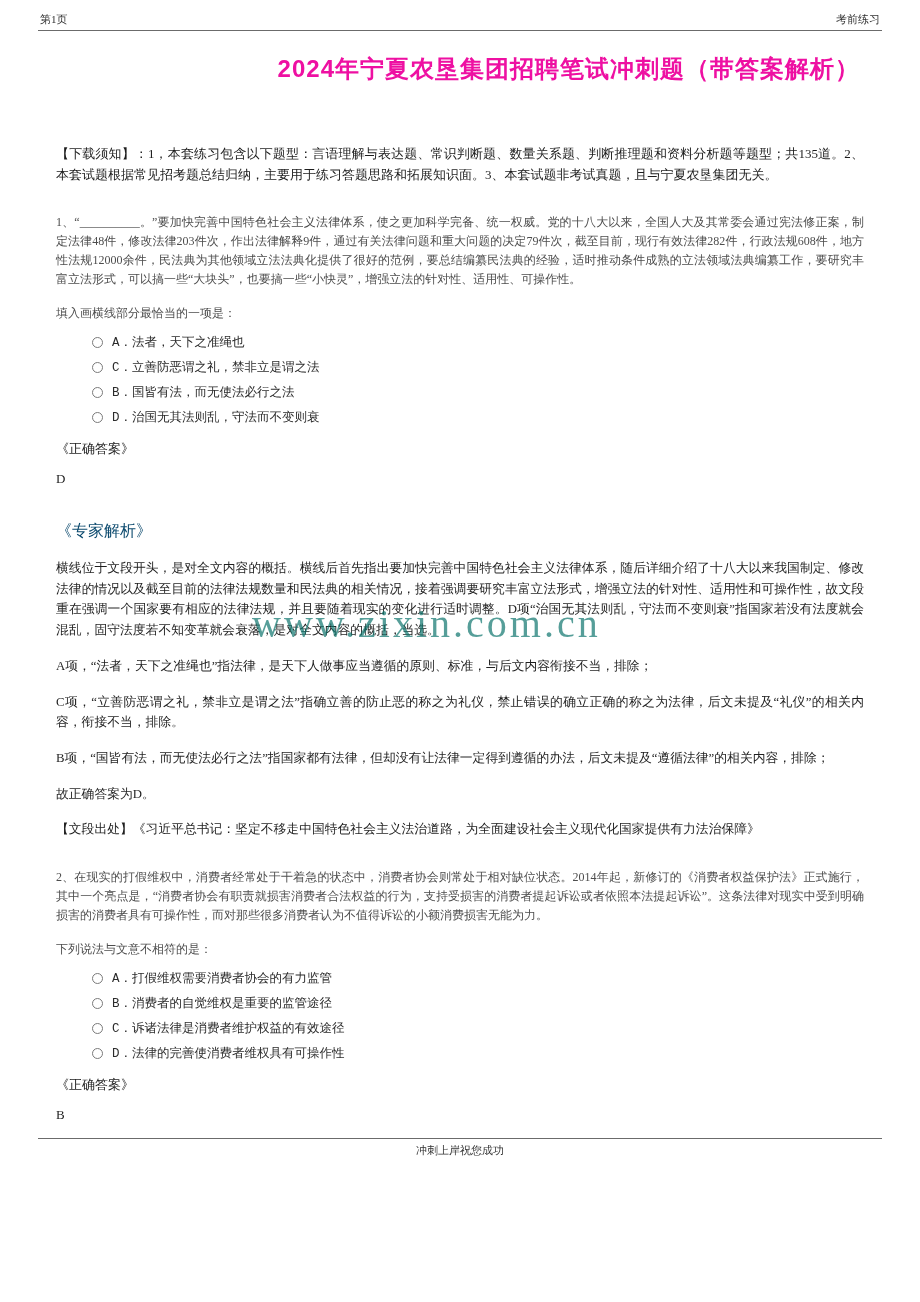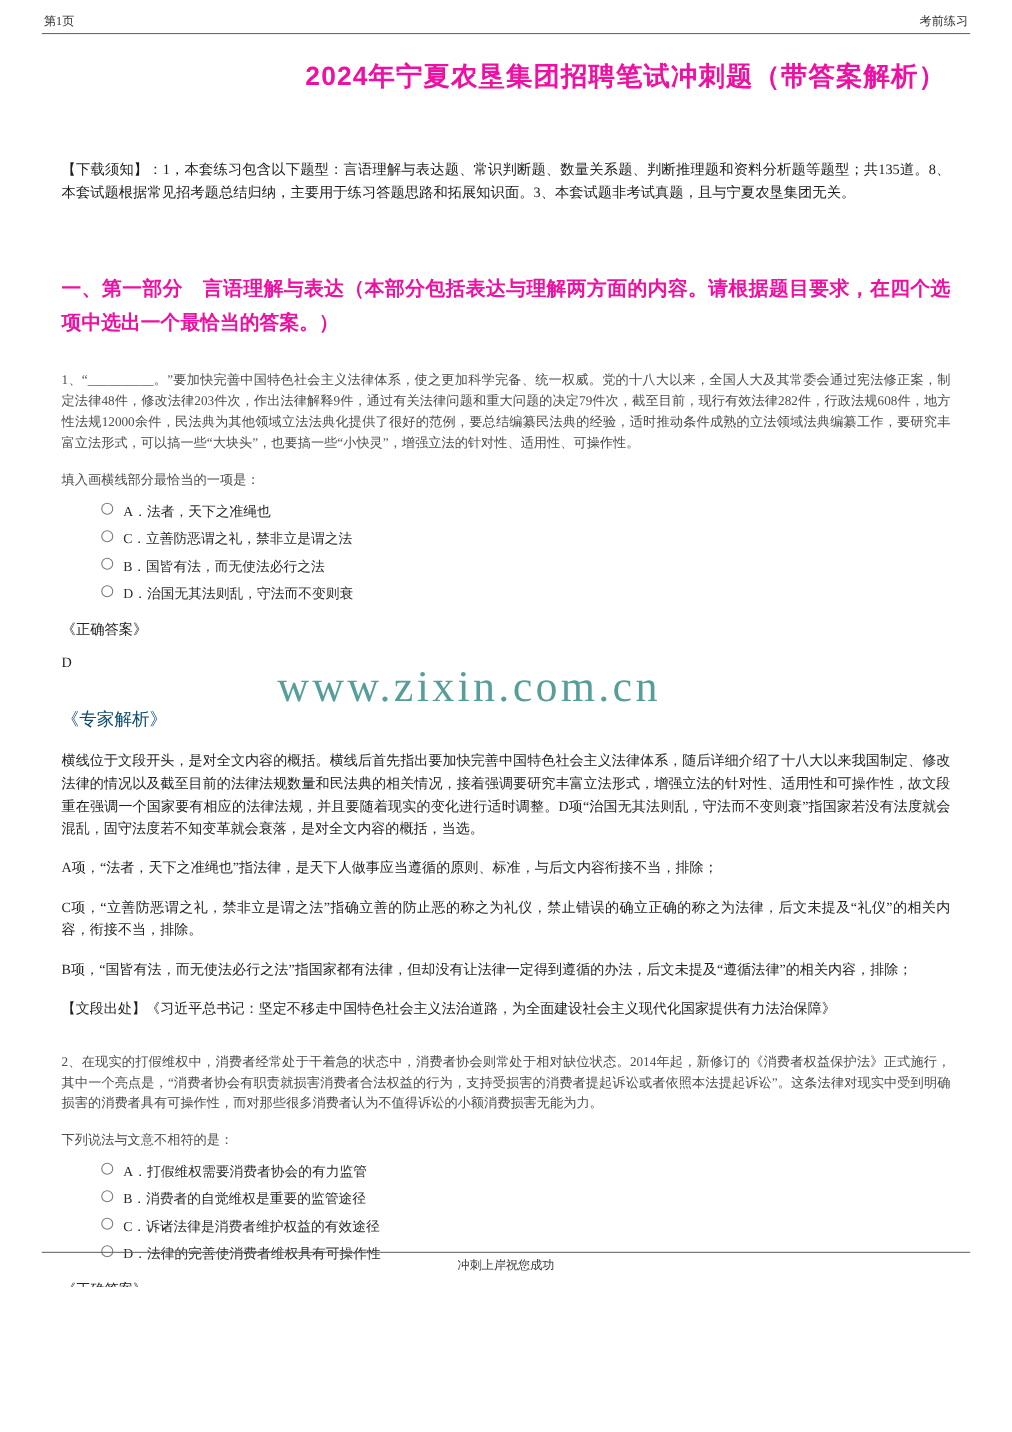--- a/index.html
+++ b/index.html
@@ -38,23 +38,23 @@
     text-align:justify;
   }
   .stem {
     margin-top:28px;
     font-size:12px; line-height:1.58;
     color:#4d4d4d; text-align:justify;
   }
   .prompt { margin-top:16px; font-size:12px; color:#4d4d4d; }
   .options { margin:10px 0 0 36px; }
   .option {
-    display:flex; gap:9px;
+    display:flex; align-items:center; gap:9px;
     margin:8px 0;
-    font-size:12.5px; color:#2b2b2b;
+    font-size:12.5px; color:#2b2b2b;font-family:Liberation Mono, monospace;
   }
   .radio {
     width:9px; height:9px; flex:none;
     border:1.2px solid #7a7a7a; border-radius:50%;
     background:#fff;
   }
   .answer-label { margin-top:14px; font-size:13px; color:#222; }
   .answer-value { margin-top:7px; font-size:13px; color:#222; }
   .analysis-label { margin-top:34px; font-size:16px; color:#0c4a6e; }
   .analysis-p {
@@ -85,23 +85,22 @@
 
   <div class="header">
     <span>第1页</span>
     <span>考前练习</span>
   </div>
 
   <div class="title">2024年宁夏农垦集团招聘笔试冲刺题（带答案解析）</div>
 
   <div class="content">
 
-    <p class="notice">【下载须知】：1，本套练习包含以下题型：言语理解与表达题、常识判断题、数量关系题、判断推理题和资料分析题等题型；共135道。8、本套试题根据常见招考题总结归纳，主要用于练习答题思路和拓展知识面。3、本套试题非考试真题，且与宁夏农垦集团无关。</p>
+    <p class="notice">【下载须知】：1，本套练习包含以下题型：言语理解与表达题、常识判断题、数量关系题、判断推理题和资料分析题等题型；共135道。2、本套试题根据常见招考题总结归纳，主要用于练习答题思路和拓展知识面。3、本套试题非考试真题，且与宁夏农垦集团无关。</p>
 
-    <p class="section-heading">一、第一部分　言语理解与表达（本部分包括表达与理解两方面的内容。请根据题目要求，在四个选项中选出一个最恰当的答案。）</p>
 
     <div>
       <p class="stem">1、“__________。”要加快完善中国特色社会主义法律体系，使之更加科学完备、统一权威。党的十八大以来，全国人大及其常委会通过宪法修正案，制定法律48件，修改法律203件次，作出法律解释9件，通过有关法律问题和重大问题的决定79件次，截至目前，现行有效法律282件，行政法规608件，地方性法规12000余件，民法典为其他领域立法法典化提供了很好的范例，要总结编纂民法典的经验，适时推动条件成熟的立法领域法典编纂工作，要研究丰富立法形式，可以搞一些“大块头”，也要搞一些“小快灵”，增强立法的针对性、适用性、可操作性。</p>
       <p class="prompt">填入画横线部分最恰当的一项是：</p>
 
       <div class="options">
         <div class="option">
           <span class="radio"></span>
           <span>A．法者，天下之准绳也</span>
         </div>
@@ -122,20 +121,21 @@
       <p class="answer-label">《正确答案》</p>
       <p class="answer-value">D</p>
 
       <p class="analysis-label">《专家解析》</p>
 
       <div>
         <p class="analysis-p">横线位于文段开头，是对全文内容的概括。横线后首先指出要加快完善中国特色社会主义法律体系，随后详细介绍了十八大以来我国制定、修改法律的情况以及截至目前的法律法规数量和民法典的相关情况，接着强调要研究丰富立法形式，增强立法的针对性、适用性和可操作性，故文段重在强调一个国家要有相应的法律法规，并且要随着现实的变化进行适时调整。D项“治国无其法则乱，守法而不变则衰”指国家若没有法度就会混乱，固守法度若不知变革就会衰落，是对全文内容的概括，当选。</p>
         <p class="analysis-p">A项，“法者，天下之准绳也”指法律，是天下人做事应当遵循的原则、标准，与后文内容衔接不当，排除；</p>
         <p class="analysis-p">C项，“立善防恶谓之礼，禁非立是谓之法”指确立善的防止恶的称之为礼仪，禁止错误的确立正确的称之为法律，后文未提及“礼仪”的相关内容，衔接不当，排除。</p>
         <p class="analysis-p">B项，“国皆有法，而无使法必行之法”指国家都有法律，但却没有让法律一定得到遵循的办法，后文未提及“遵循法律”的相关内容，排除；</p>
+        <p class="analysis-p">故正确答案为D。</p>
         <p class="analysis-p">【文段出处】《习近平总书记：坚定不移走中国特色社会主义法治道路，为全面建设社会主义现代化国家提供有力法治保障》</p>
       </div>
     </div>
 
     <div class="q2">
       <p class="stem">2、在现实的打假维权中，消费者经常处于干着急的状态中，消费者协会则常处于相对缺位状态。2014年起，新修订的《消费者权益保护法》正式施行，其中一个亮点是，“消费者协会有职责就损害消费者合法权益的行为，支持受损害的消费者提起诉讼或者依照本法提起诉讼”。这条法律对现实中受到明确损害的消费者具有可操作性，而对那些很多消费者认为不值得诉讼的小额消费损害无能为力。</p>
       <p class="prompt">下列说法与文意不相符的是：</p>
 
       <div class="options">
         <div class="option">

